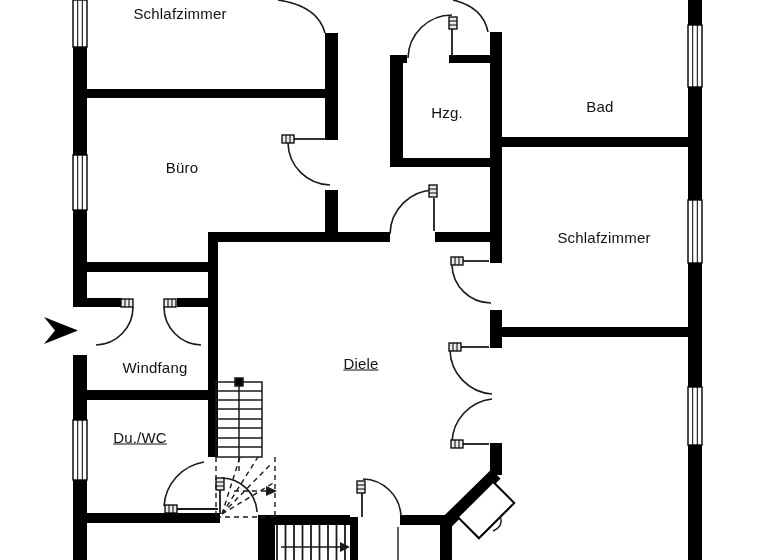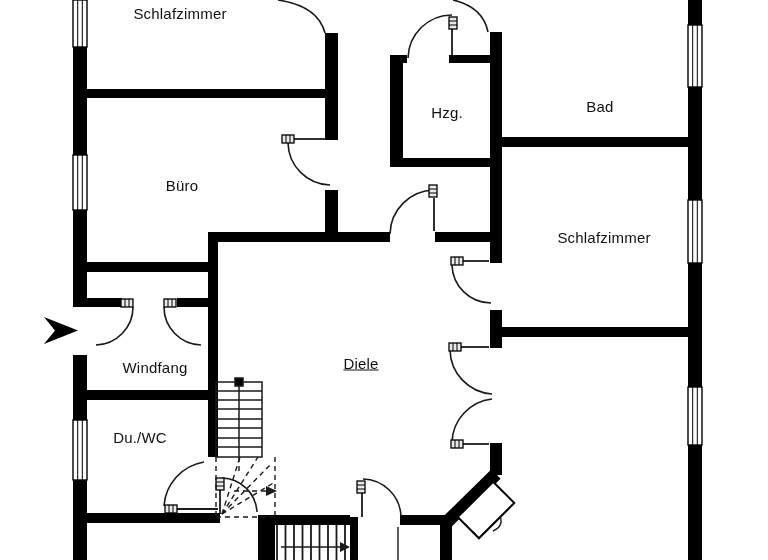--- a/index.html
+++ b/index.html
@@ -182,20 +182,20 @@
       <g transform="translate(486,510) rotate(45)">
         <rect x="-15" y="-25" width="30" height="50" fill="#fff" stroke="#000" stroke-width="2"></rect>
       </g>
       <path d="M 500 516 q 4 10 -7 15" fill="none" stroke="#1a1a1a" stroke-width="1.4"></path>
     </g>
 
     <polygon points="44,317 78,330.5 44,344 55,330.5" fill="#000"></polygon>
   </svg>
 
   <div class="room-label" style="left:180px; top:13px;">Schlafzimmer</div>
-  <div class="room-label" style="left:182px; top:167px;margin-top:18px;">Büro</div>
+  <div class="room-label" style="left:182px; top:167px;">Büro</div>
   <div class="room-label" style="left:600px; top:58px;margin-top:48px;">Bad</div>
   <div class="room-label" style="left:447px; top:112px;">Hzg.</div>
   <div class="room-label" style="left:604px; top:237px;">Schlafzimmer</div>
   <div class="room-label" style="left:155px; top:367px;">Windfang</div>
   <div class="room-label" style="left:361px; top:363px;text-decoration:underline;">Diele</div>
-  <div class="room-label" style="left:140px; top:437px;">Du./WC</div>
+  <div class="room-label" style="left:140px; top:437px;text-decoration:underline;">Du./WC</div>
 </div>
 
 </body></html>

